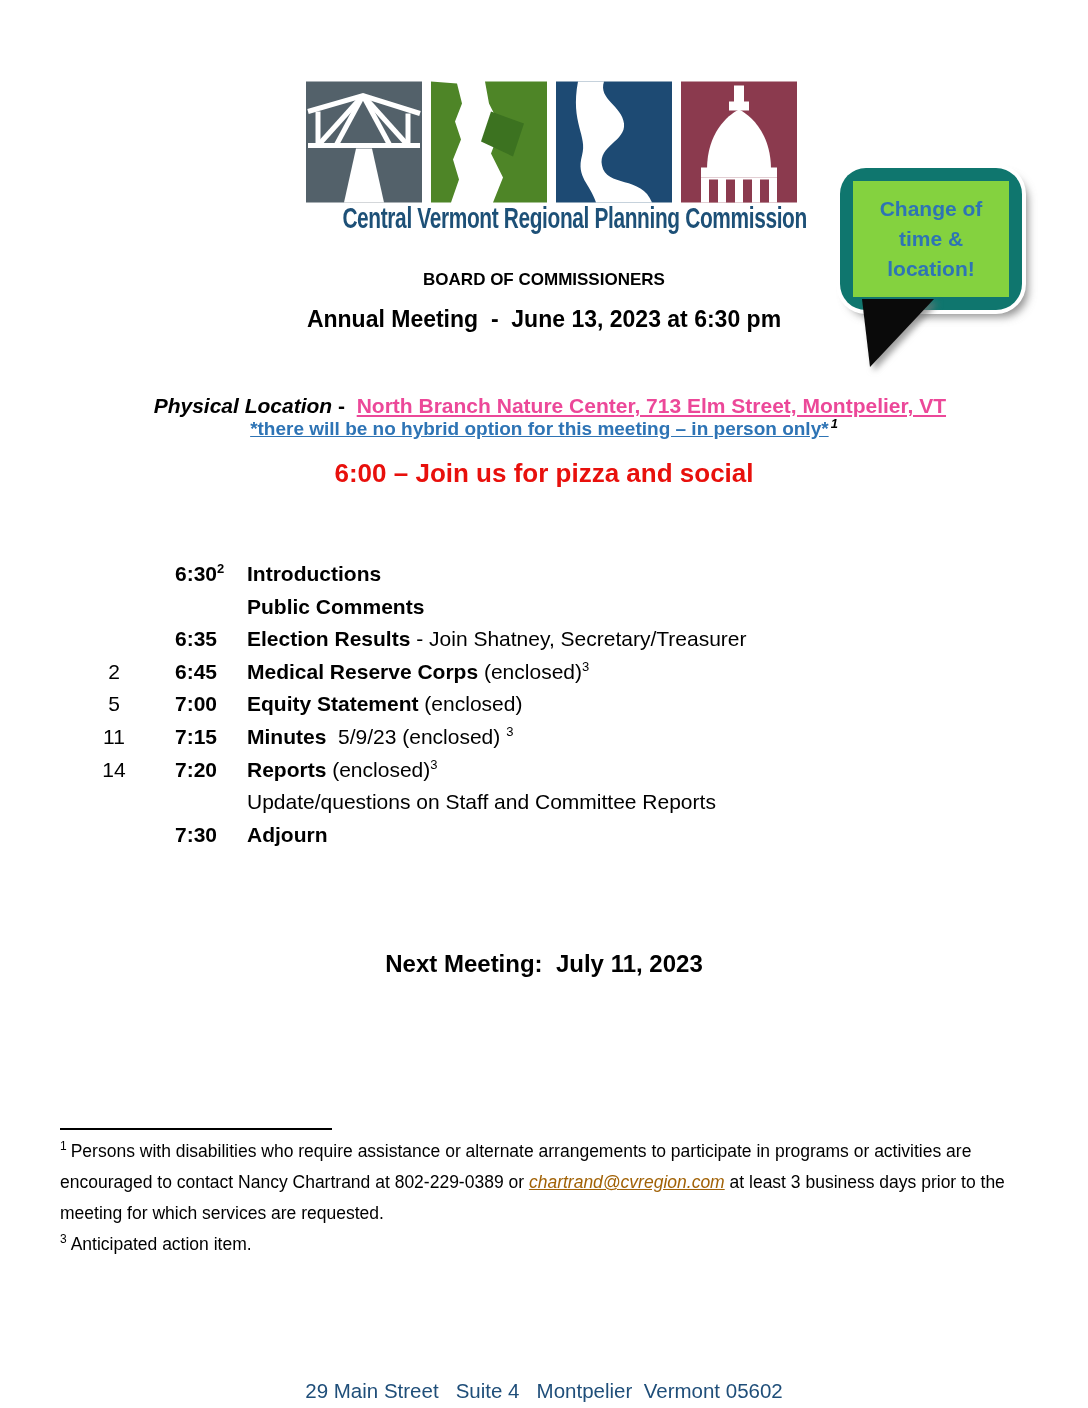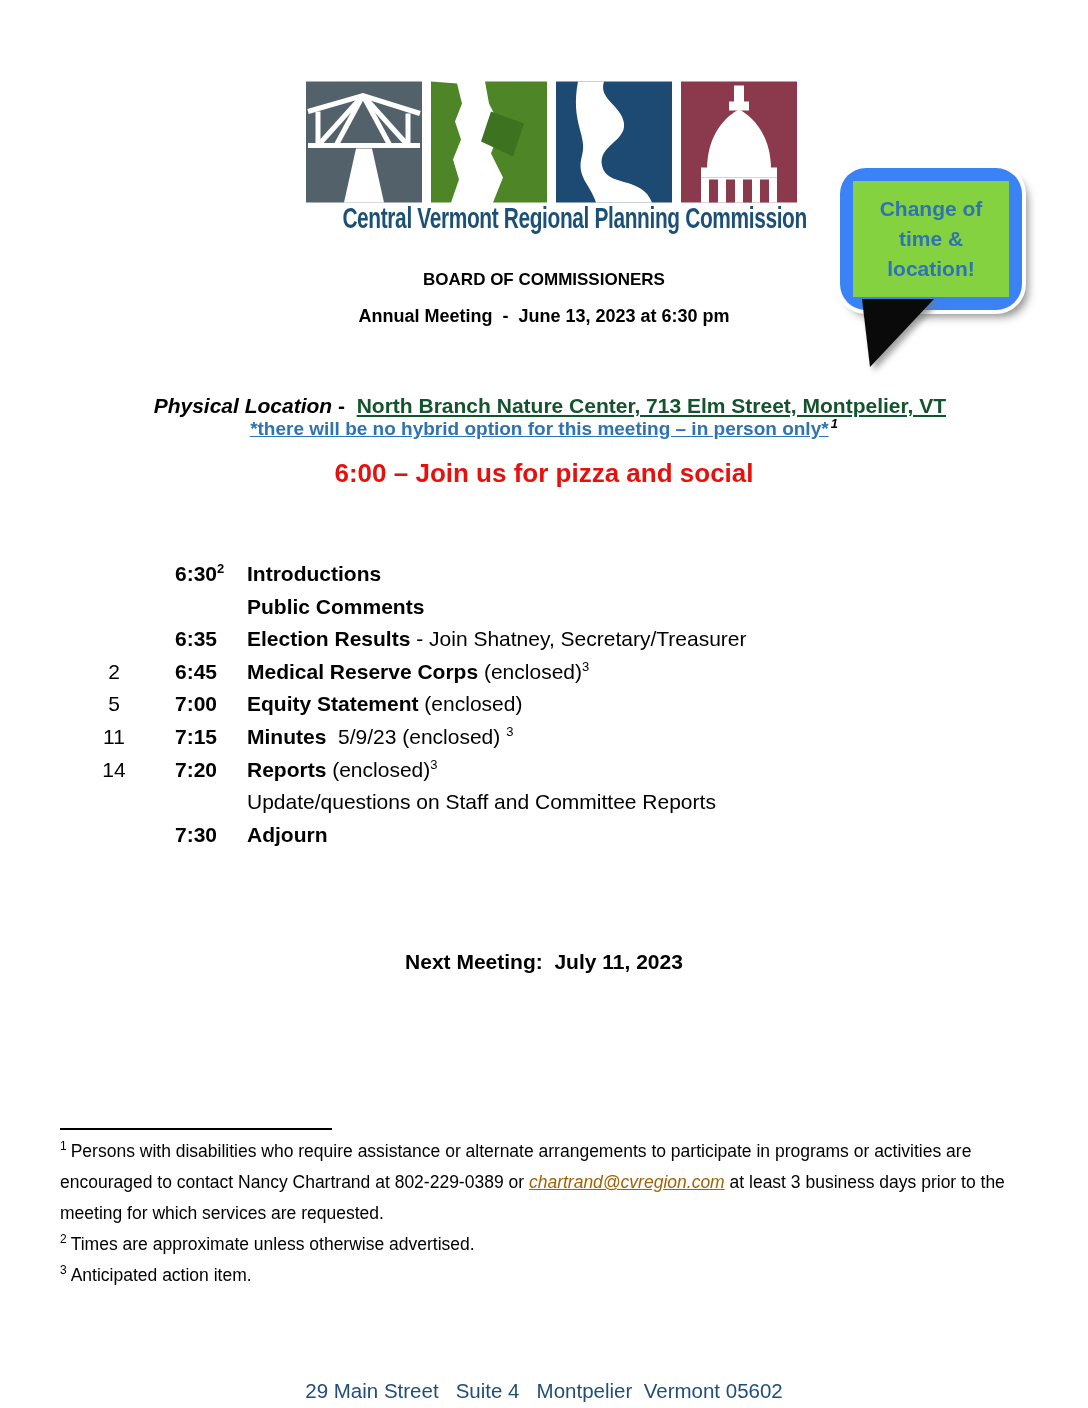--- a/index.html
+++ b/index.html
@@ -13,58 +13,58 @@
   .logo-tiles svg { display:block; }
   .wordmark {
     position:absolute; left:264px; top:202px; width:560px; text-align:center;
     font-size:29px; font-weight:bold; color:#1d5077; letter-spacing:-0.5px;
     transform:scaleX(0.72); transform-origin:50% 50%; white-space:nowrap;
   }
 
   
   .bubble {
     position:absolute; left:840px; top:168px; width:182px; height:142px;
-    background:#3b82f6; border-radius:26px;
+    background:#0f766e; border-radius:26px;
     box-shadow:0 0 0 4px #fff, 6px 7px 9px rgba(110,110,110,.75);
   }
   .bubble-inner {
     position:absolute; inset:13px; background:#84d23f;
     display:flex; align-items:center; justify-content:center; text-align:center;
     font-weight:bold; font-size:21px; line-height:30px; color:#2e74b5; padding:0 14px;
   }
   .bubble-tail { position:absolute; left:856px; top:299px; width:96px; height:70px; z-index:5;
     filter:drop-shadow(4px 4px 3px rgba(120,120,120,.7)); }
 
   
   .title-1 { position:absolute; left:0; top:270px; width:100%; text-align:center; font-size:17px; font-weight:bold; }
-  .title-2 { position:absolute; left:0; top:306px; width:100%; text-align:center; font-size:18px; font-weight:bold; white-space:pre-wrap; }
+  .title-2 { position:absolute; left:0; top:306px; width:100%; text-align:center; font-size:23px; font-weight:bold; white-space:pre-wrap; }
 
   .location-line { position:absolute; left:0; top:370px; width:100%; text-align:center; font-size:21px; white-space:pre-wrap; }
   .loc-label { font-weight:bold; font-style:italic; }
   .loc-sep { font-weight:bold; }
-  .loc-value { font-weight:bold; color:#14532d; text-decoration:underline; }
+  .loc-value { font-weight:bold; color:#ec4899; text-decoration:underline; }
 
   .hybrid-line { position:absolute; left:0; top:402px; width:100%; text-align:center; font-size:19px; font-weight:bold;margin-top:16px; }
   .hybrid-text { color:#2e74b5; text-decoration:underline; }
   .hybrid-sup { font-style:italic; font-size:13px; vertical-align:super; color:#000; margin-left:2px; }
 
   .pizza-line { position:absolute; left:0; top:458px; width:100%; text-align:center; font-size:26px; font-weight:bold; color:#e8100c; }
 
   
   .agenda { position:absolute; left:88px; top:558px; width:920px; font-size:21px; }
   .agenda-row { display:grid; grid-template-columns:52px 107px 1fr; line-height:32.6px; align-items:baseline; }
   .col-page { text-align:center; }
   .col-page-header { text-align:left; text-decoration:underline; font-weight:600; }
   .col-time { padding-left:35px; font-weight:bold; white-space:pre-wrap; }
   .agenda-header-title { text-decoration:underline; font-weight:bold; }
   .col-item { white-space:pre-wrap; }
   .col-item b { font-weight:bold; }
   sup { font-size:13px; vertical-align:super; line-height:0; }
 
-  .next-meeting { position:absolute; left:0; top:950px; width:100%; text-align:center; font-size:21px; font-weight:bold; white-space:pre-wrap; }
+  .next-meeting { position:absolute; left:0; top:950px; width:100%; text-align:center; font-size:24px; font-weight:bold; white-space:pre-wrap; }
 
   
   .fn-rule { position:absolute; left:60px; top:1128px; width:272px; border-top:2px solid #000; }
   .footnotes { position:absolute; left:60px; top:1136px; width:948px; font-size:17.5px; line-height:31px; }
   .footnotes p { margin:0; }
   .footnotes sup { font-size:12px; margin-right:4px; }
   .fn-link { color:#a16207; text-decoration:underline; cursor:pointer;font-style:italic; }
 
   
   .page-footer { position:absolute; left:0; top:1316px; width:100%; text-align:center; color:#1f4e79; font-size:20.5px; line-height:30px; white-space:pre-wrap; }
@@ -182,20 +182,19 @@
         <span class="col-item"><b>Adjourn</b><span></span><sup></sup></span>
       </div>
     </div>
 </div>
 
 <div class="next-meeting">Next Meeting:  July 11, 2023</div>
 
 <div class="fn-rule"></div>
 <div class="footnotes">
   <p><sup>1</sup><span>Persons with disabilities who require assistance or alternate arrangements to participate in programs or activities are encouraged to contact Nancy Chartrand at 802-229-0389 or </span><span class="fn-link">chartrand@cvregion.com</span><span> at least 3 business days prior to the meeting for which services are requested.</span></p>
-  <p><sup>2</sup><span>Times are approximate unless otherwise advertised.</span></p>
   <p><sup>3</sup><span>Anticipated action item.</span></p>
 </div>
 
 <div class="page-footer">
   <div>29 Main Street   Suite 4   Montpelier  Vermont 05602</div>
   
 </div>
 
 </body></html>

